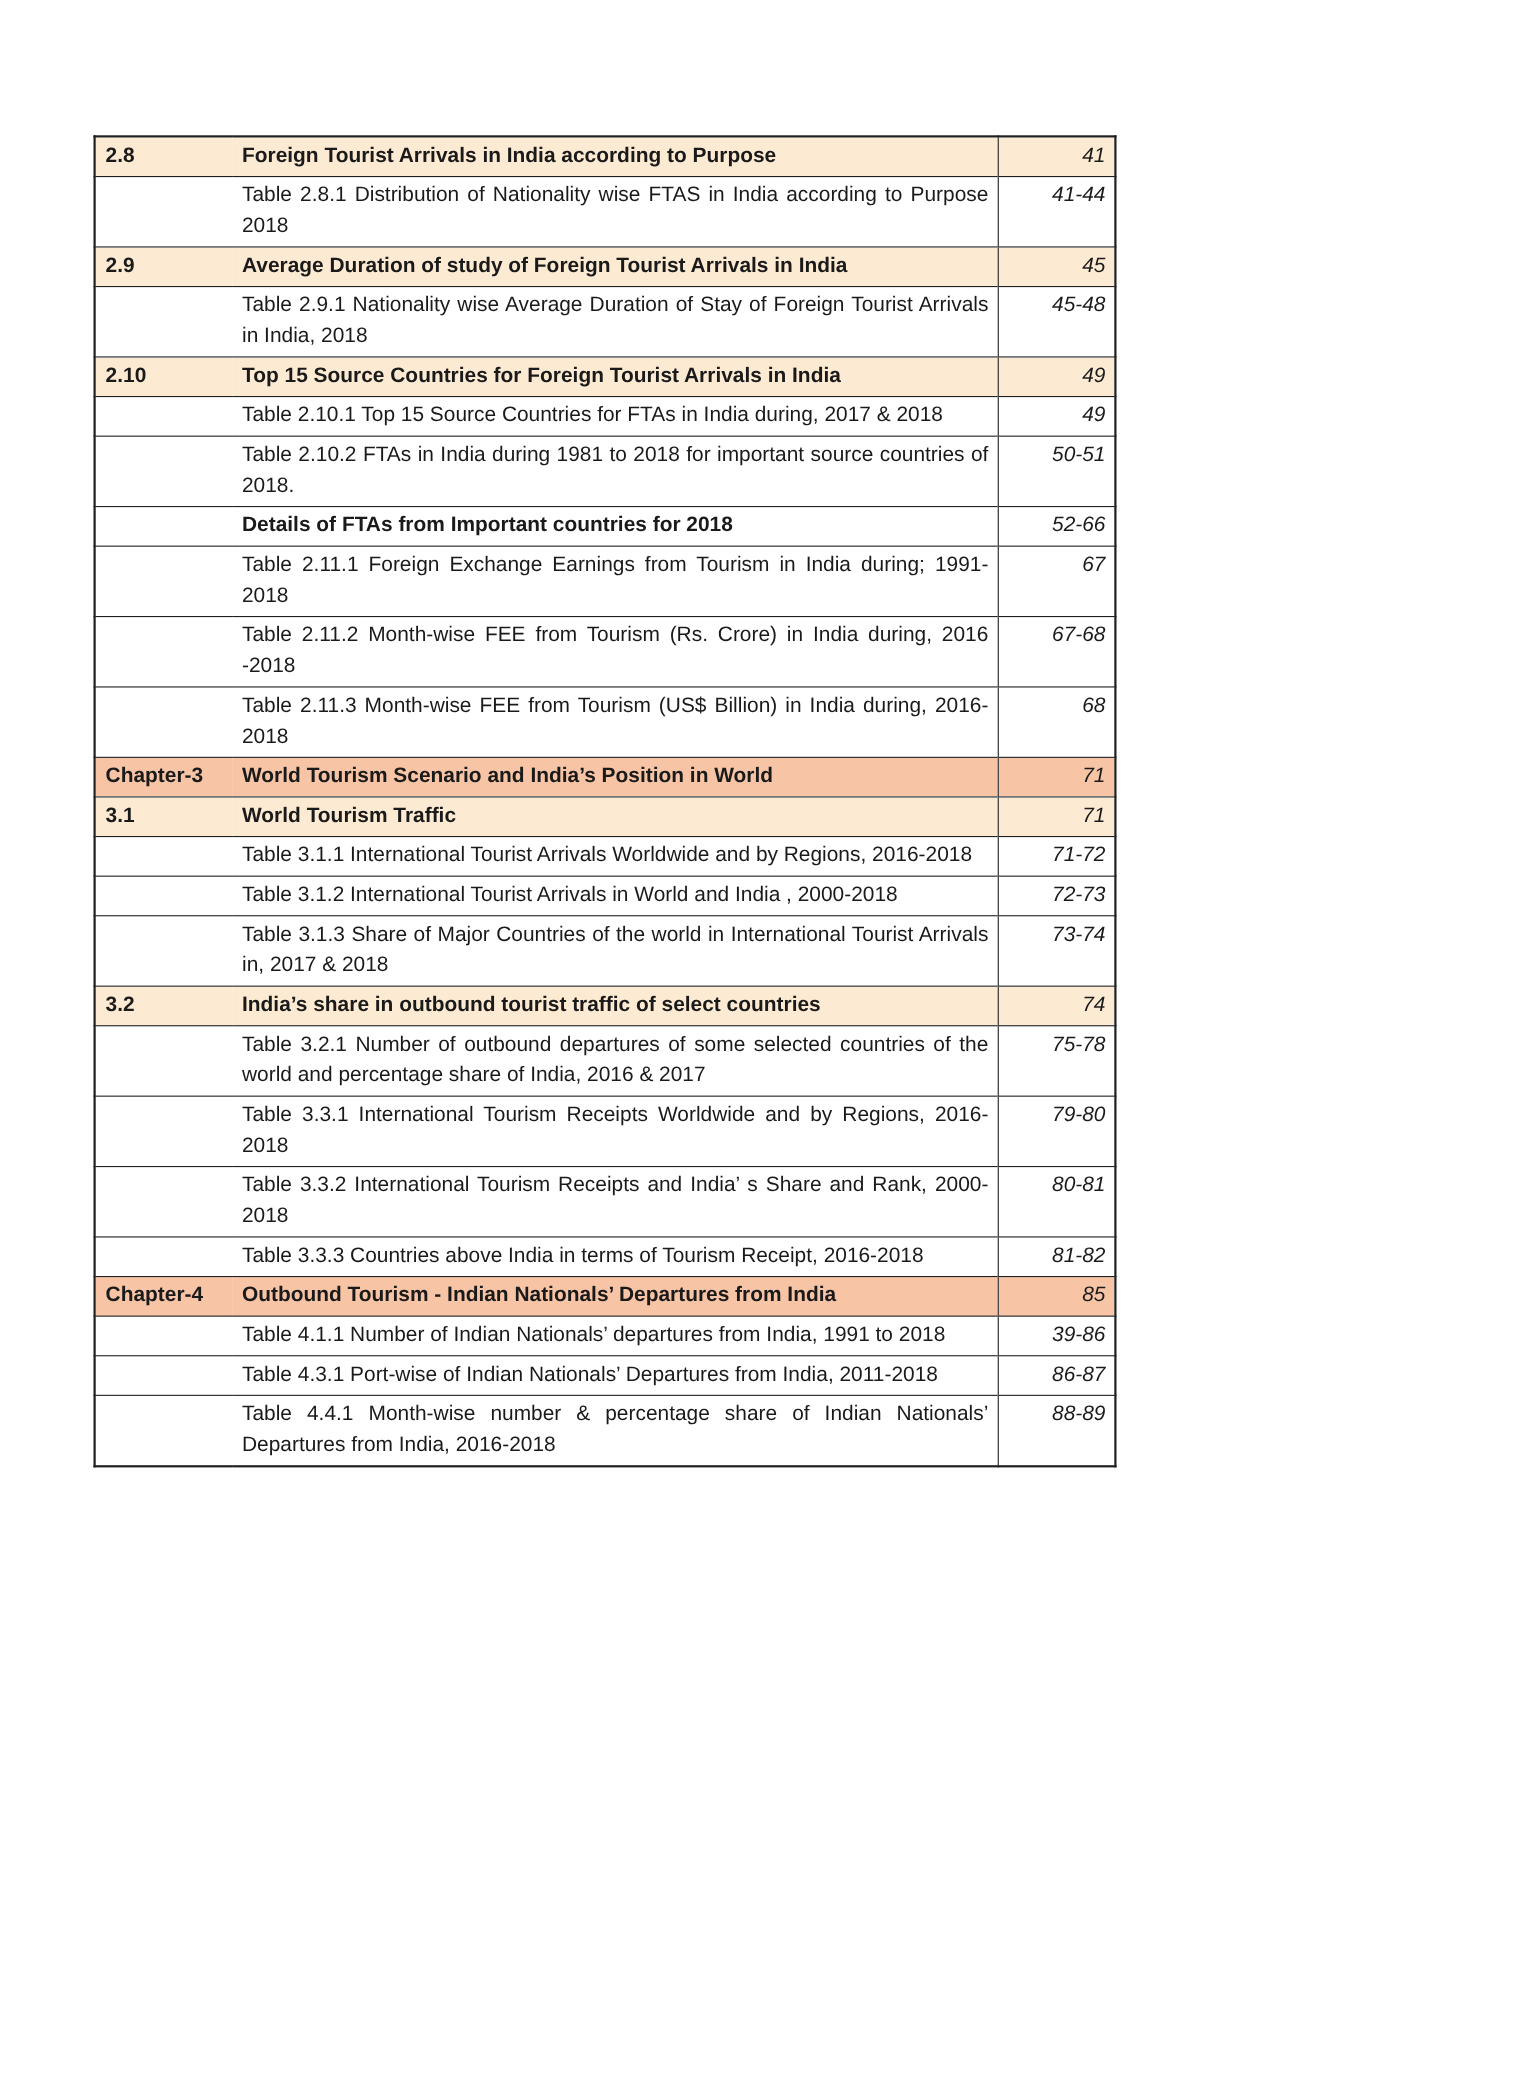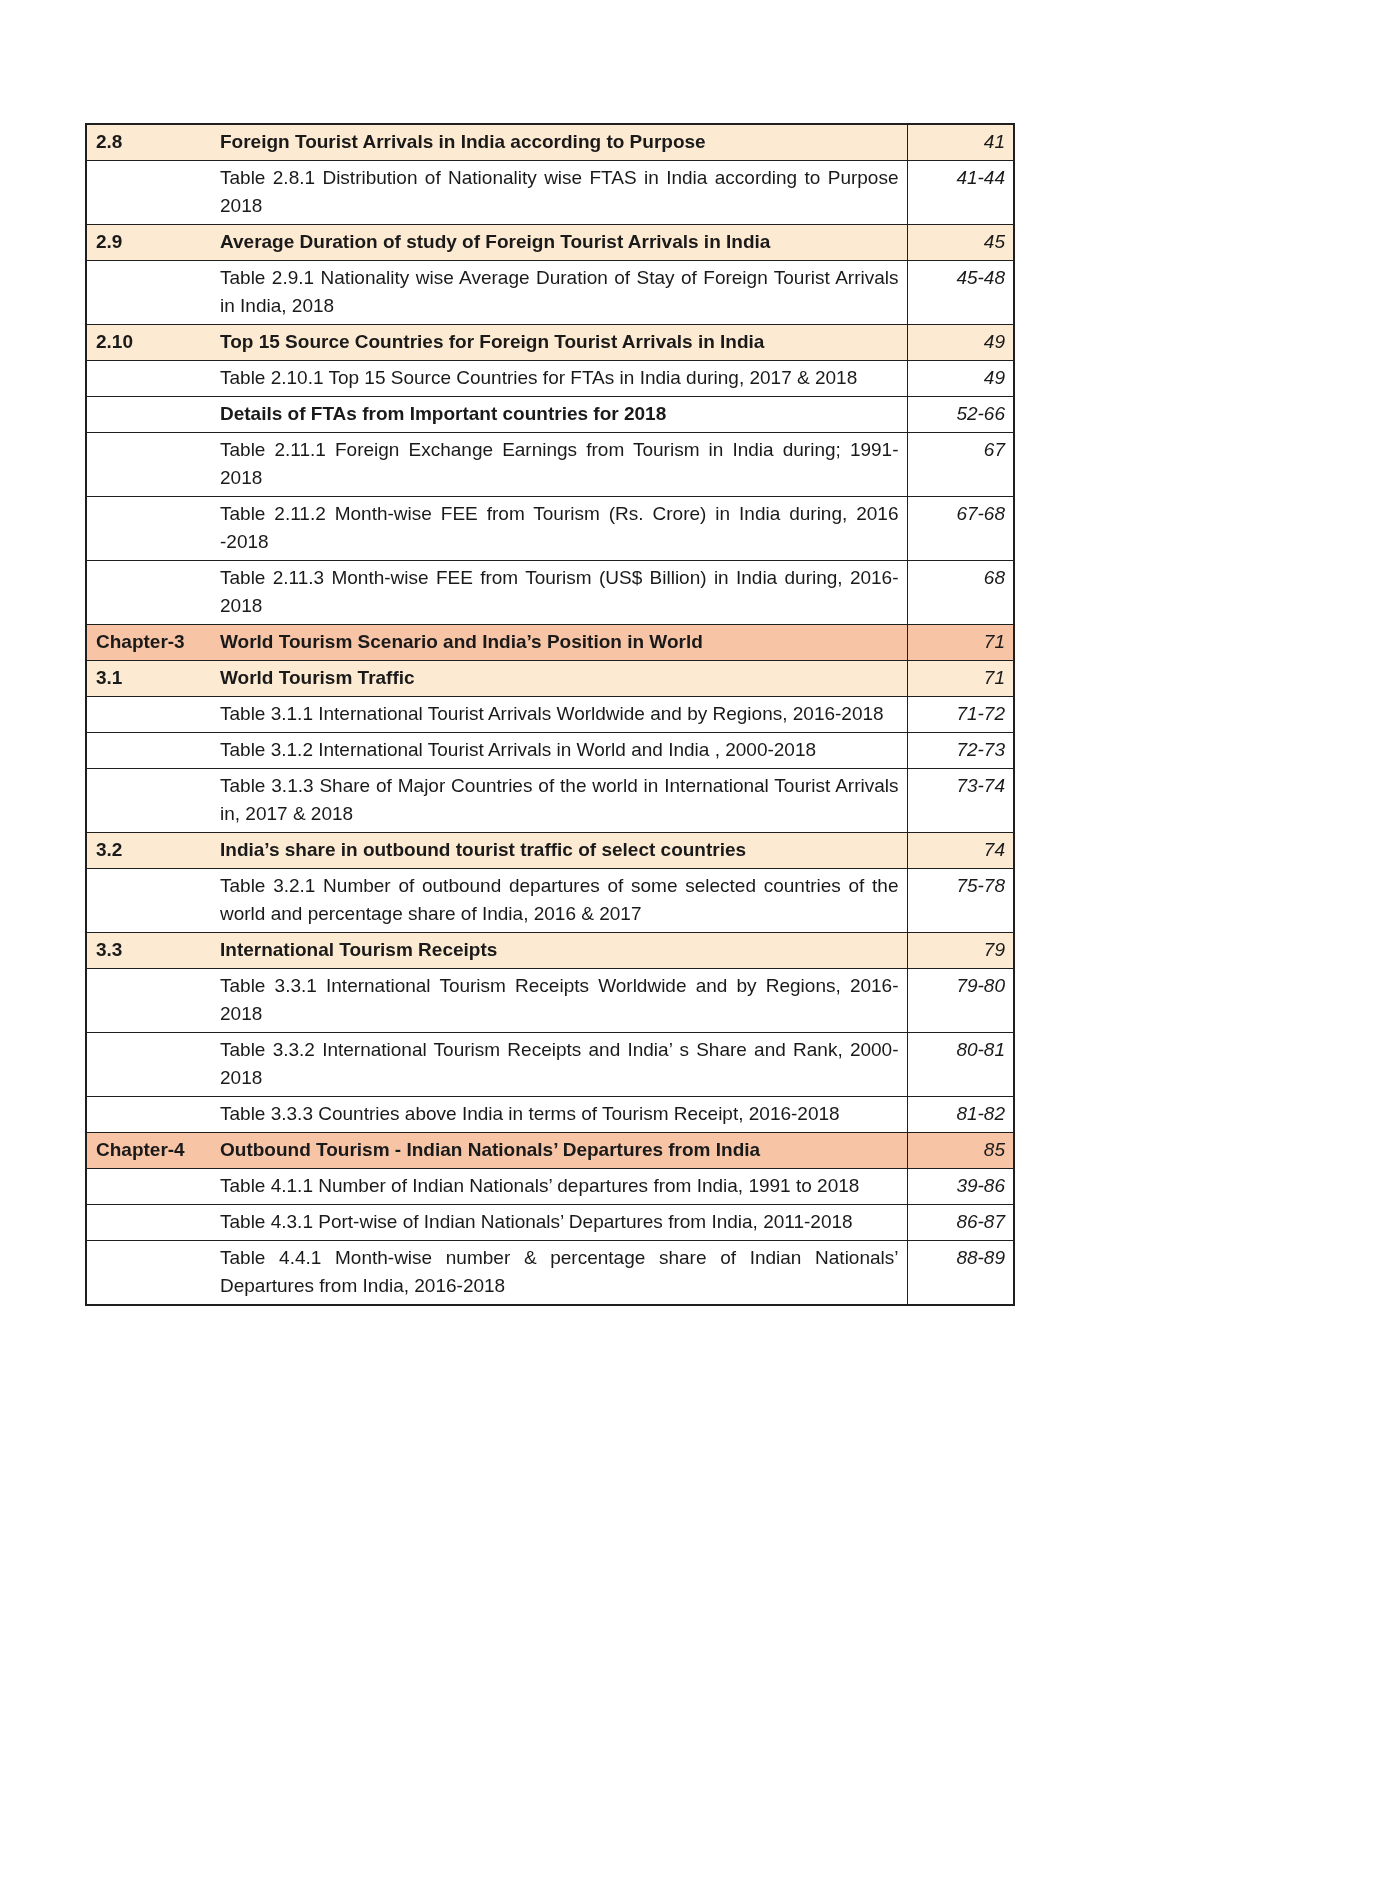--- a/index.html
+++ b/index.html
@@ -98,20 +98,25 @@
         <tr class="section">
           <td class="num">2.10</td>
           <td class="title">Top 15 Source Countries for Foreign Tourist Arrivals in India</td>
           <td class="pages">49</td>
         </tr>
         <tr class="entry">
           <td class="num"></td>
           <td class="title">Table 2.10.1 Top 15 Source Countries for FTAs in India during, 2017 &amp; 2018</td>
           <td class="pages">49</td>
         </tr>
+        <tr class="entry">
+          <td class="num"></td>
+          <td class="title">Table 2.10.2 FTAs in India during 1981 to 2018 for important source countries of 2018.</td>
+          <td class="pages">50-51</td>
+        </tr>
         <tr class="entry-bold">
           <td class="num"></td>
           <td class="title">Details of FTAs from Important countries for 2018</td>
           <td class="pages">52-66</td>
         </tr>
         <tr class="entry">
           <td class="num"></td>
           <td class="title">Table 2.11.1 Foreign Exchange Earnings from Tourism in India during; 1991-2018</td>
           <td class="pages">67</td>
         </tr>
@@ -152,25 +157,20 @@
         </tr>
         <tr class="section">
           <td class="num">3.2</td>
           <td class="title">India’s share in outbound tourist traffic of select countries</td>
           <td class="pages">74</td>
         </tr>
         <tr class="entry">
           <td class="num"></td>
           <td class="title">Table 3.2.1 Number of outbound departures of some selected countries of the world and percentage share of India, 2016 &amp; 2017</td>
           <td class="pages">75-78</td>
-        </tr>
-        <tr class="section">
-          <td class="num">3.3</td>
-          <td class="title">International Tourism Receipts</td>
-          <td class="pages">79</td>
         </tr>
         <tr class="entry">
           <td class="num"></td>
           <td class="title">Table 3.3.1 International Tourism Receipts Worldwide and by Regions, 2016-2018</td>
           <td class="pages">79-80</td>
         </tr>
         <tr class="entry">
           <td class="num"></td>
           <td class="title">Table 3.3.2 International Tourism Receipts and India’ s Share and Rank, 2000-2018</td>
           <td class="pages">80-81</td>

